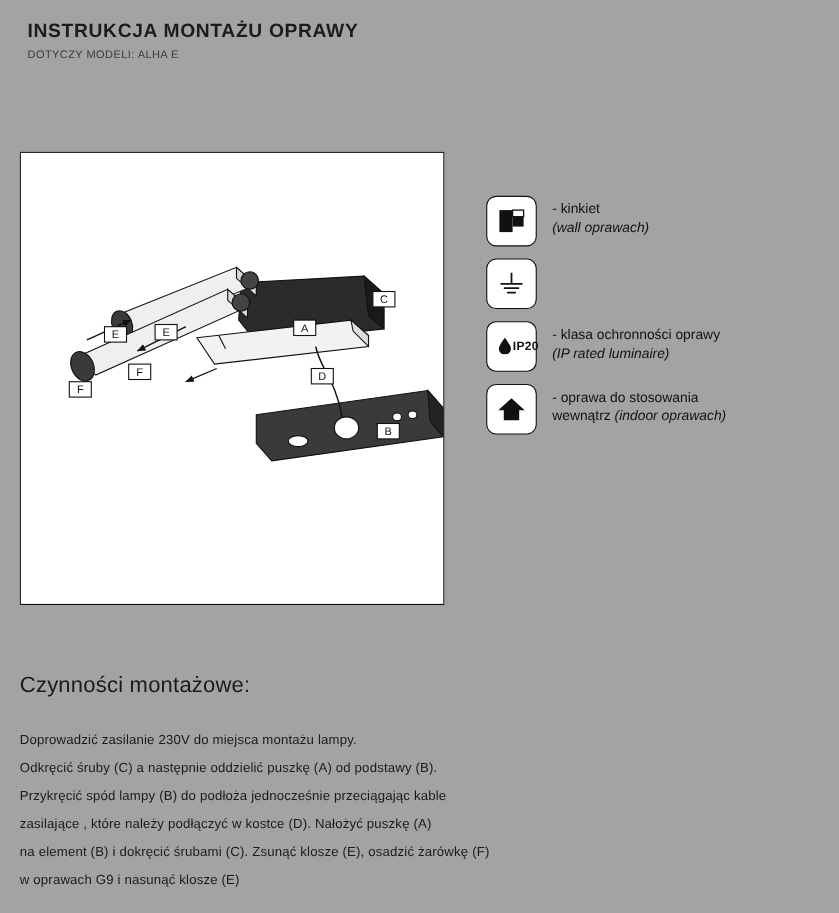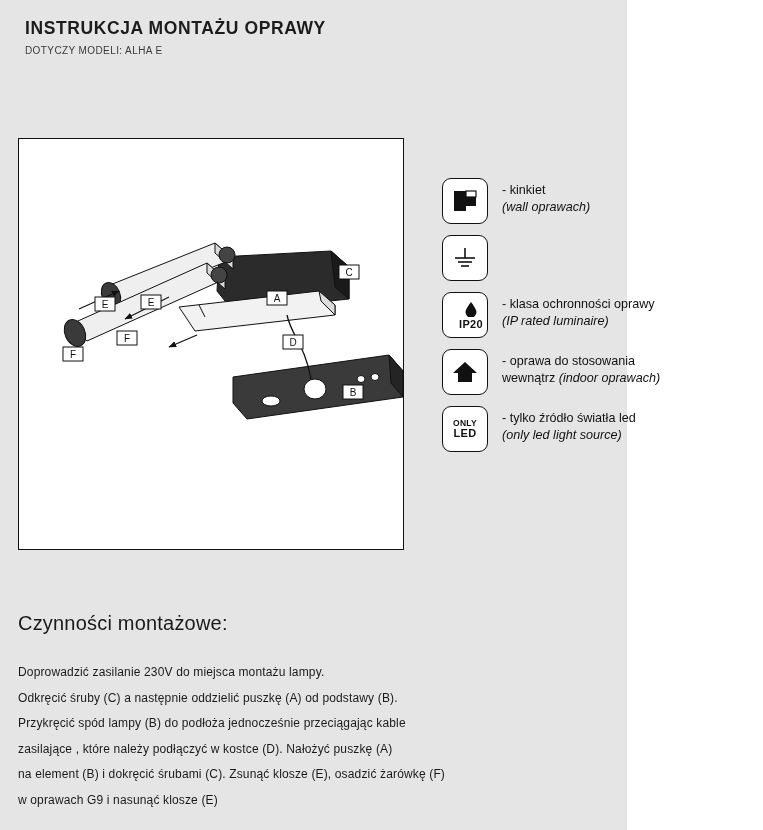--- a/index.html
+++ b/index.html
@@ -8,23 +8,23 @@
     padding: 0;
     background: #ffffff;
     width: 763px;
     height: 830px;
     font-family: "Liberation Sans", sans-serif;
     color: #1a1a1a;
     overflow: hidden;
   }
   .page {
     position: relative;
-    width: 627px;
+    width: 763px;
     height: 830px;
-    background: #e5e5e5;
+    background: #a3a3a3;
   }
   
   .header {
     position: absolute;
     left: 25px;
     top: 18px;
     width: 700px;
   }
   .title {
     font-size: 17.5px;
@@ -231,21 +231,21 @@
           <line x1="14" y1="3" x2="14" y2="13" stroke="#111" stroke-width="1.6"></line>
           <line x1="4" y1="13" x2="24" y2="13" stroke="#111" stroke-width="1.6"></line>
           <line x1="7" y1="17" x2="21" y2="17" stroke="#111" stroke-width="1.6"></line>
           <line x1="10" y1="21" x2="18" y2="21" stroke="#111" stroke-width="1.6"></line>
         </svg>
       </div>
     </div>
 
     <div class="legend-row">
       <div class="legend-icon">
-        <div style="display:flex;flex-direction:column;align-items:center;line-height:1;margin-left:12px;">
+        <div style="display:flex;align-items:center;line-height:1;margin-left:12px;">
           <svg width="14" height="16" viewBox="0 0 14 16" style="margin-bottom:2px;">
             <path d="M7 1 C7 1 1.5 8 1.5 11 A5.5 5.5 0 0 0 12.5 11 C12.5 8 7 1 7 1 z" fill="#111"></path>
           </svg>
           <span class="iconlabel">IP20</span>
         </div>
       </div>
       <div class="legend-text">
         <div>- klasa ochronności oprawy</div>
         <div class="it">(IP rated luminaire)</div>
       </div>
@@ -256,32 +256,20 @@
         <svg width="28" height="26" viewBox="0 0 28 26">
           <path d="M14 3 L26 14 L21 14 L21 23 L7 23 L7 14 L2 14 z" fill="#111"></path>
         </svg>
       </div>
       <div class="legend-text">
         <div>- oprawa do stosowania</div>
         <div><span>wewnątrz </span><span class="it">(indoor oprawach)</span></div>
       </div>
     </div>
 
-    <div class="legend-row">
-      <div class="legend-icon">
-        <div style="display:flex;flex-direction:column;align-items:center;justify-content:center;line-height:1.25;">
-          <span class="iconlabel small">ONLY</span>
-          <span class="iconlabel">LED</span>
-        </div>
-      </div>
-      <div class="legend-text">
-        <div>- tylko źródło światła led</div>
-        <div class="it">(only led light source)</div>
-      </div>
-    </div>
 
   </div>
 
   <div class="body-lead">Czynności montażowe:</div>
 
   <div class="body-text">
     <p>Doprowadzić zasilanie 230V do miejsca montażu lampy.</p>
     <p>Odkręcić śruby (C) a następnie oddzielić puszkę (A) od podstawy (B).</p>
     <p>Przykręcić spód lampy (B) do podłoża jednocześnie przeciągając kable</p>
     <p>zasilające , które należy podłączyć w kostce (D). Nałożyć puszkę (A)</p>

